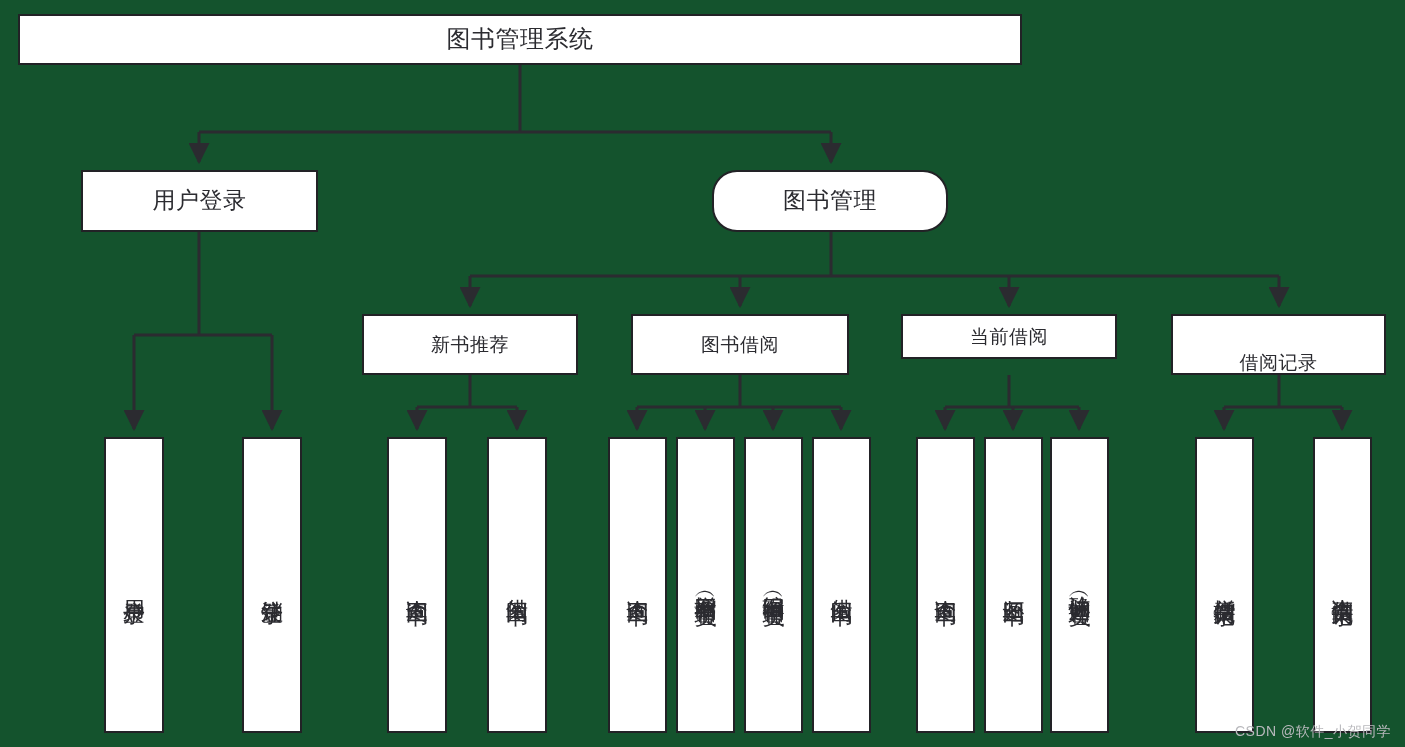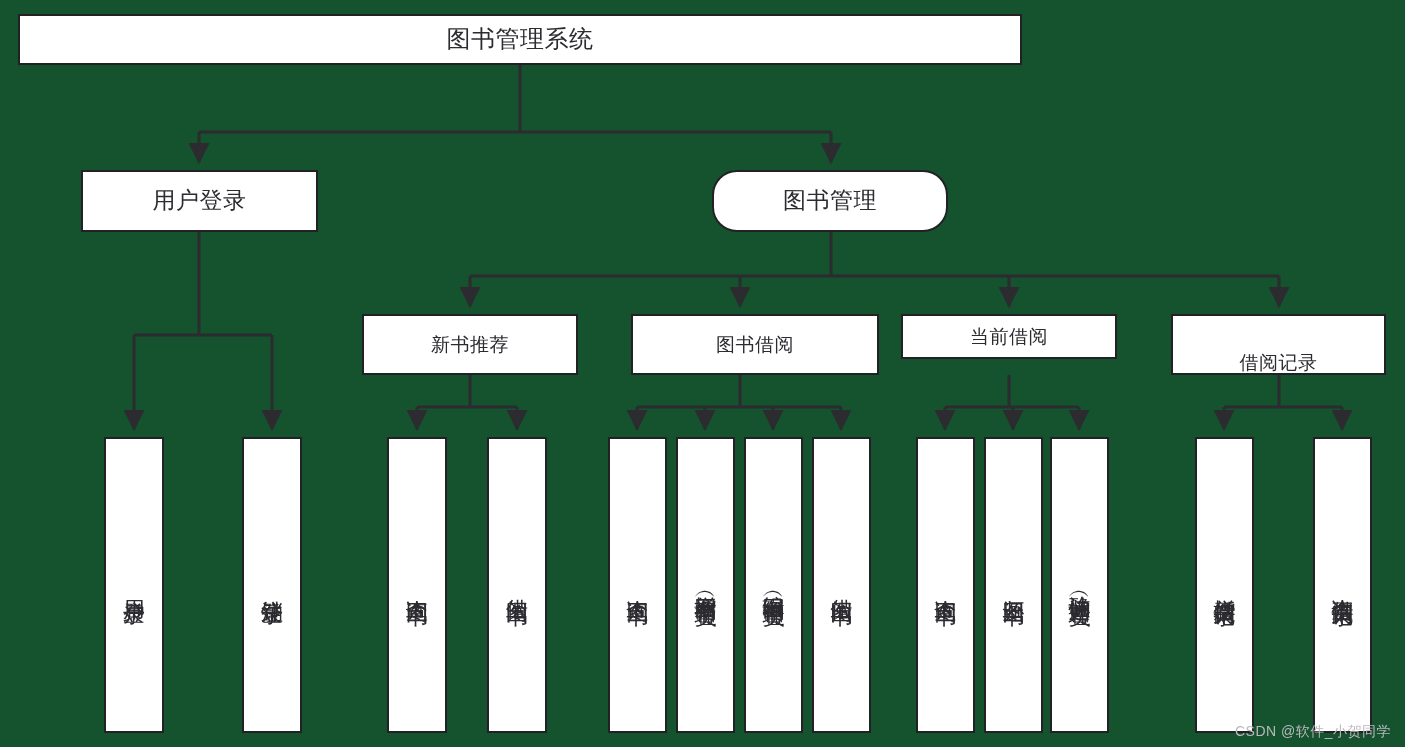--- a/index.html
+++ b/index.html
@@ -127,21 +127,21 @@
   <div class="node-box level2" style="left:81px; top:170px; width:237px; height:62px;">
     <span class="node-label">用户登录</span>
   </div>
   <div class="node-box level2" style="left:712px; top:170px; width:236px; height:62px;border-radius:25px;">
     <span class="node-label">图书管理</span>
   </div>
 
   <div class="node-box level3" style="left:362px; top:314px; width:216px; height:61px;">
     <span class="node-label">新书推荐</span>
   </div>
-  <div class="node-box level3" style="left:631px; top:314px; width:248px; height:61px;">
+  <div class="node-box level3" style="left:631px; top:314px; width:218px; height:61px;">
     <span class="node-label">图书借阅</span>
   </div>
   <div class="node-box level3" style="left:901px; top:314px; width:216px; height:45px;">
     <span class="node-label">当前借阅</span>
   </div>
   <div class="node-box level3" style="left:1171px; top:314px; width:215px; height:61px;align-items:flex-end;">
     <span class="node-label">借阅记录</span>
   </div>
 
   <div class="node-box vertical" style="left:104px; top:437px; width:60px; height:296px;">

